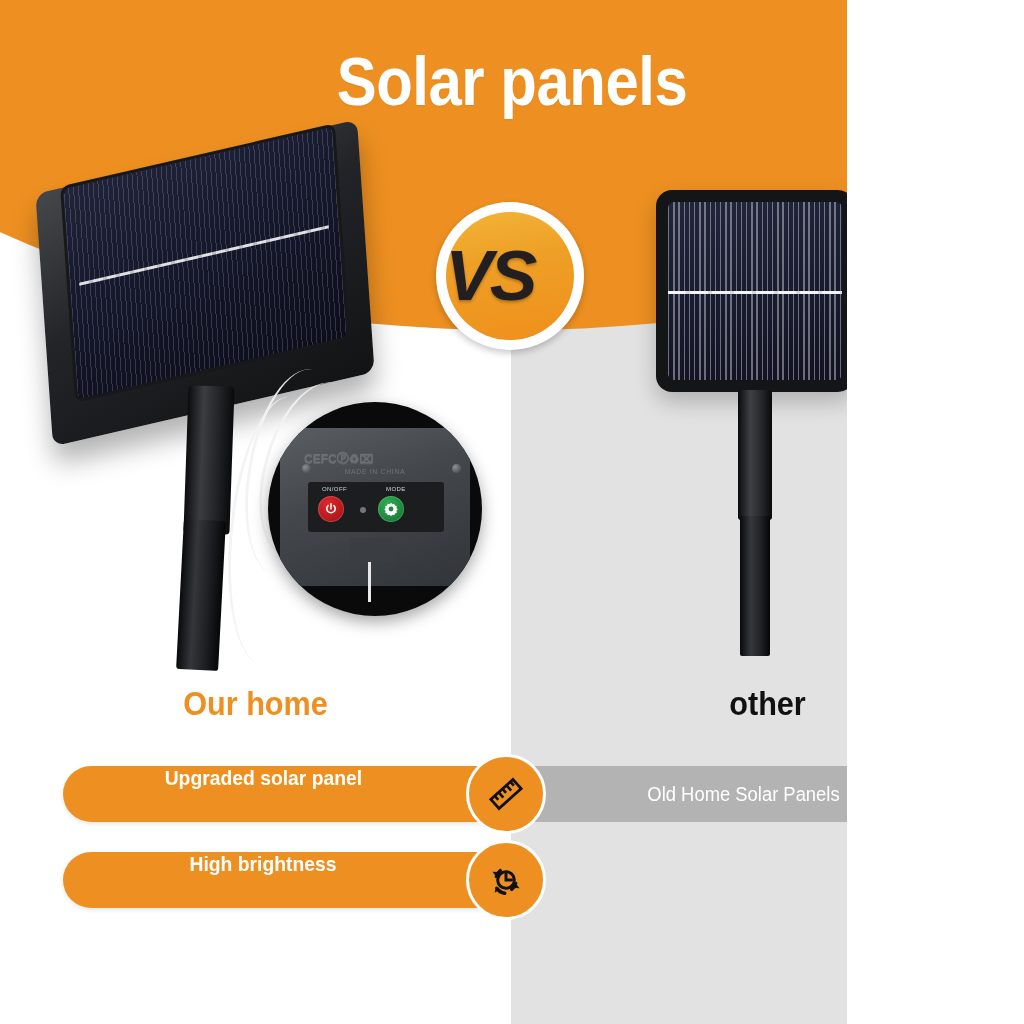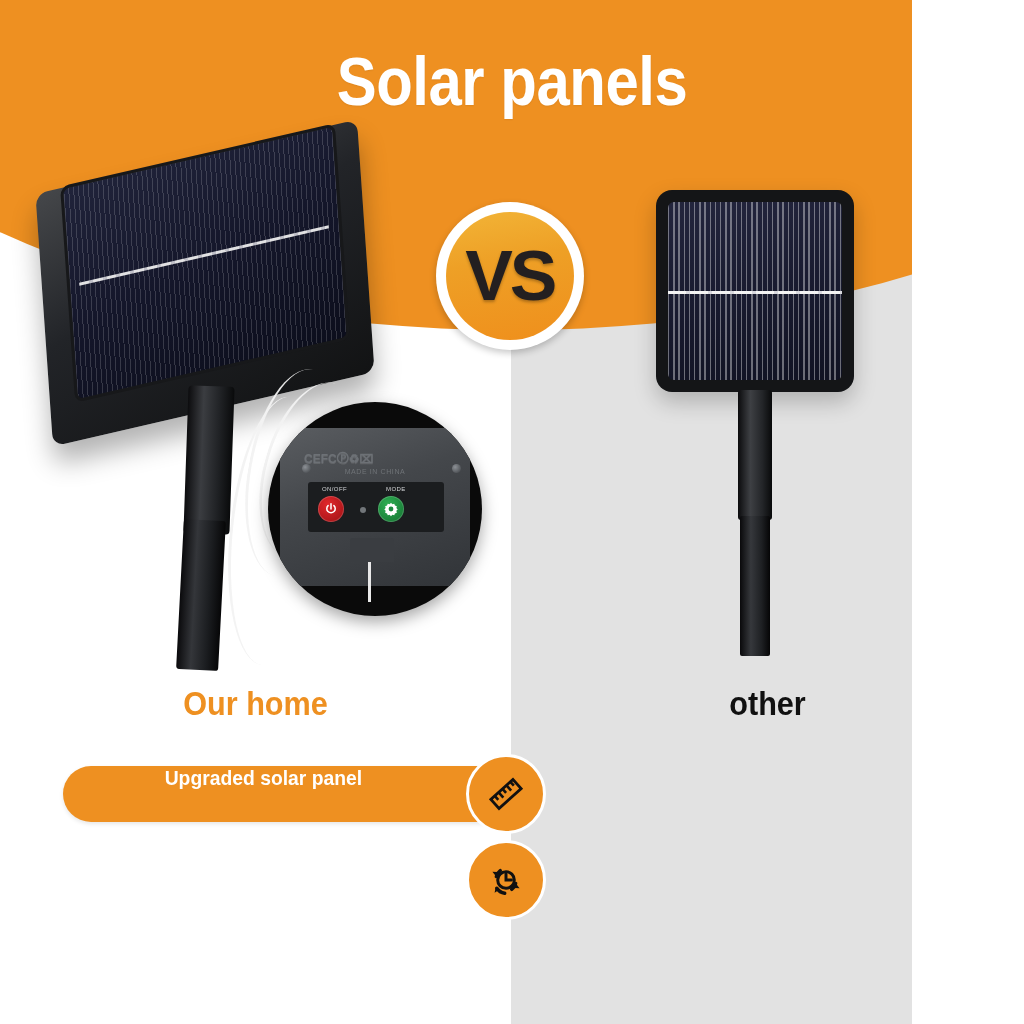--- a/index.html
+++ b/index.html
@@ -3,21 +3,21 @@
 <meta charset="utf-8">
 <title>Solar panels comparison</title>
 <style>
   html,body{margin:0;padding:0;}
   body{
     width:1024px;height:1024px;
     font-family:"Liberation Sans", sans-serif;
     background:#ffffff;
     overflow:hidden;
   }
-  .canvas{position:relative;width:912px;height:1024px;overflow:hidden;background:#fff;}
+  .canvas{position:relative;width:847px;height:1024px;overflow:hidden;background:#fff;}
 
   
   .right-col{
     position:absolute;left:511px;top:0;width:513px;height:1024px;
     background:#e2e2e2;
   }
 
   
   .header-curve{
     position:absolute;left:-210px;top:-460px;
@@ -42,21 +42,21 @@
     position:absolute;left:436px;top:202px;width:148px;height:148px;
     border-radius:50%;
     background:#ffffff;
     box-shadow:0 3px 7px rgba(0,0,0,.22);
     display:flex;align-items:center;justify-content:center;
     z-index:30;
   }
   .vs-inner{
     width:128px;height:128px;border-radius:50%;
     background:linear-gradient(170deg,#f2b437 0%,#eea026 38%,#ef8f1c 100%);
-    display:flex;align-items:center;justify-content:center;
+    display:flex;align-items:center;font-style:italic;
   }
   .vs-text{
     font-size:70px;font-weight:bold;color:#231f20;
     font-family:"Liberation Sans",sans-serif;
     letter-spacing:-3px;
     transform:scaleX(1.02);
     text-shadow:0 2px 3px rgba(0,0,0,.28);
   }
 
   
@@ -311,32 +311,38 @@
 
   <div class="col-head ours">Our home</div>
   <div class="col-head theirs">other</div>
 
   <div class="rows">
 
     <div class="row">
       <div class="pill-left">
         <span class="txt">Upgraded solar panel</span>
       </div>
+      <div class="pill-right">
+        <span class="txt">Old Home Solar Panels</span>
+      </div>
       <div class="row-icon">
         <svg width="42" height="42" viewBox="0 0 48 48">
           <g transform="rotate(-42 24 24)">
             <rect x="7" y="17" width="34" height="14" fill="none" stroke="#111" stroke-width="3.2"></rect>
             <path d="M13 17v6M19 17v8M25 17v6M31 17v8M37 17v6" stroke="#111" stroke-width="3" stroke-linecap="butt"></path>
           </g>
         </svg>
       </div>
     </div>
 
 
     <div class="row">
+      <div class="pill-left">
+        <span class="txt">High brightness</span>
+      </div>
       <div class="row-icon">
         <svg width="42" height="42" viewBox="0 0 48 48">
           <circle cx="24" cy="24" r="9.5" fill="none" stroke="#111" stroke-width="3.4"></circle>
           <path d="M24 17.5V24h6.2" stroke="#111" stroke-width="3.4" stroke-linecap="round" fill="none"></path>
           <path d="M13 20a12.6 12.6 0 0 1 4.5-6.6" fill="none" stroke="#111" stroke-width="4" stroke-linecap="round"></path>
           <path d="M8.5 14.5l5.4.4-1 5.5z" fill="#111"></path>
           <path d="M35 28a12.6 12.6 0 0 1-4.5 6.6" fill="none" stroke="#111" stroke-width="4" stroke-linecap="round"></path>
           <path d="M39.5 33.5l-5.4-.4 1-5.5z" fill="#111"></path>
           <path d="M13.5 33.5a12.5 12.5 0 0 0 9 5.6" fill="none" stroke="#111" stroke-width="4" stroke-linecap="round"></path>
           <path d="M11 38.5l1-5.4 5 1.6z" fill="#111"></path>

